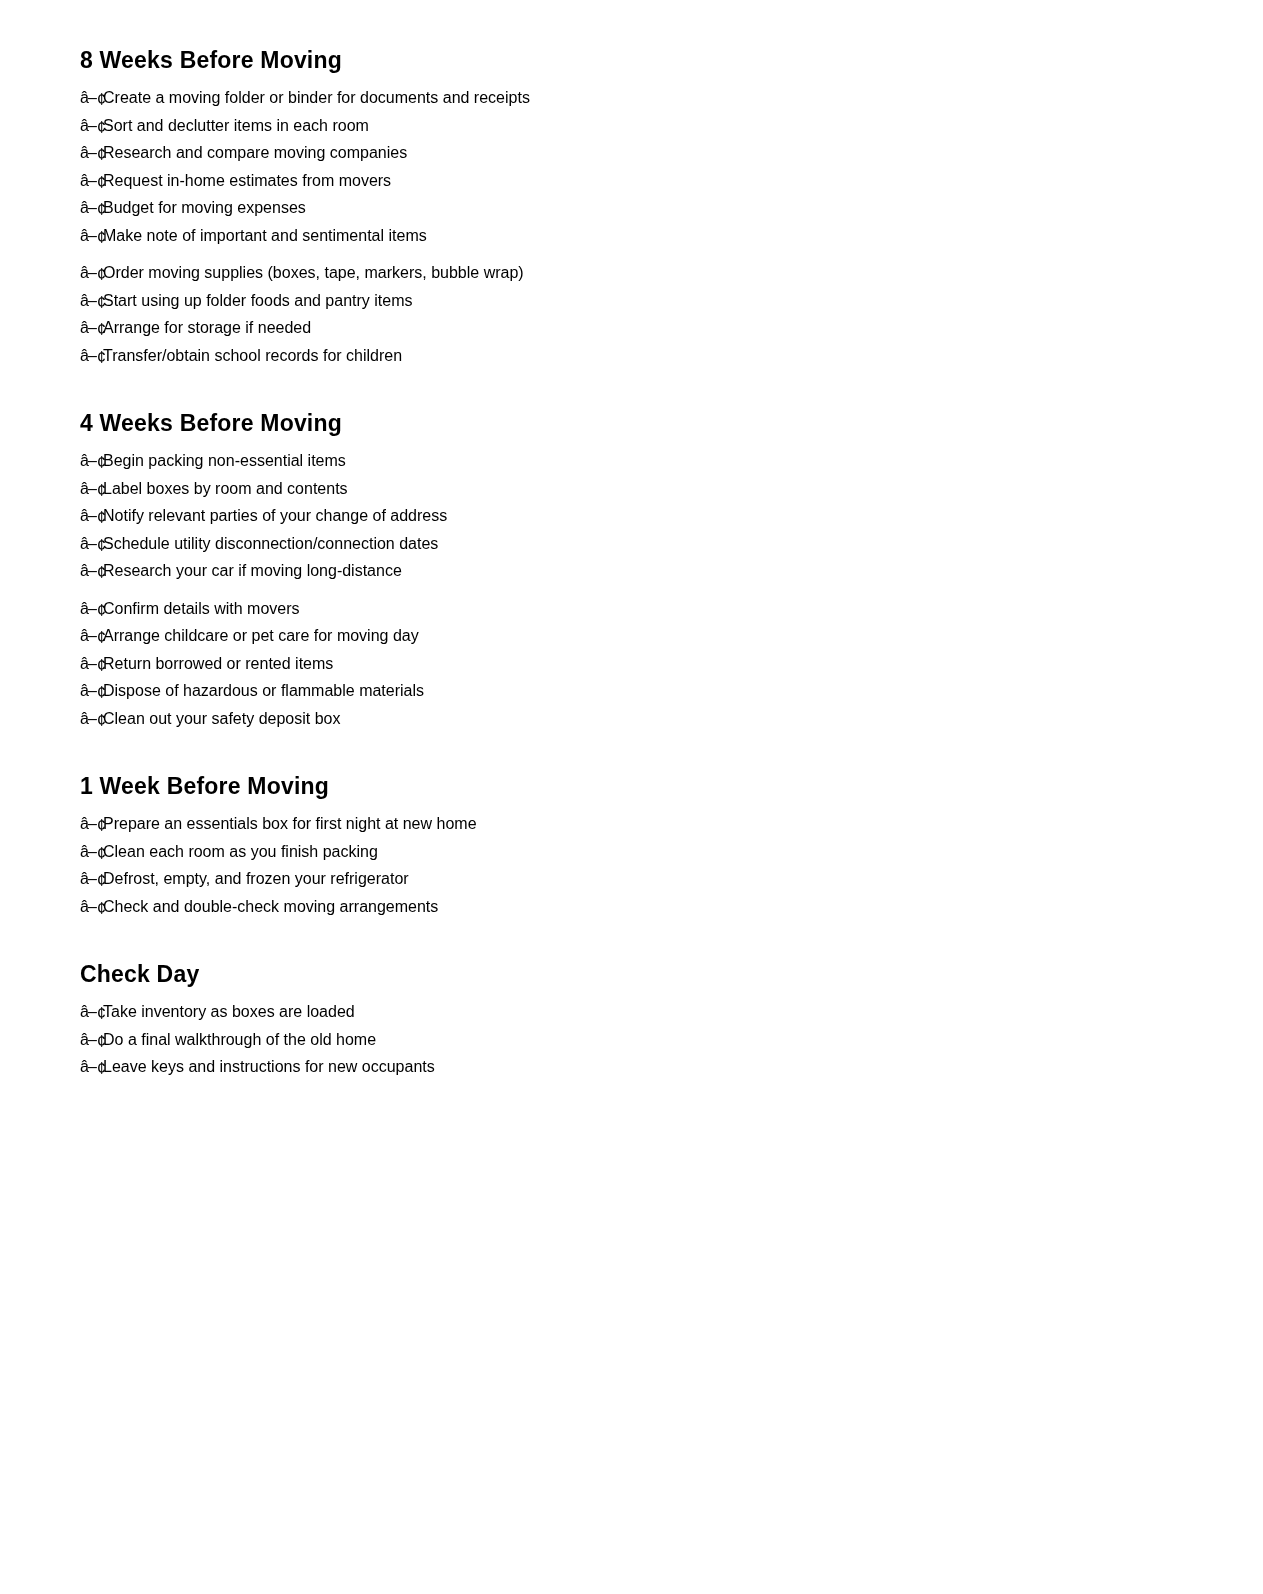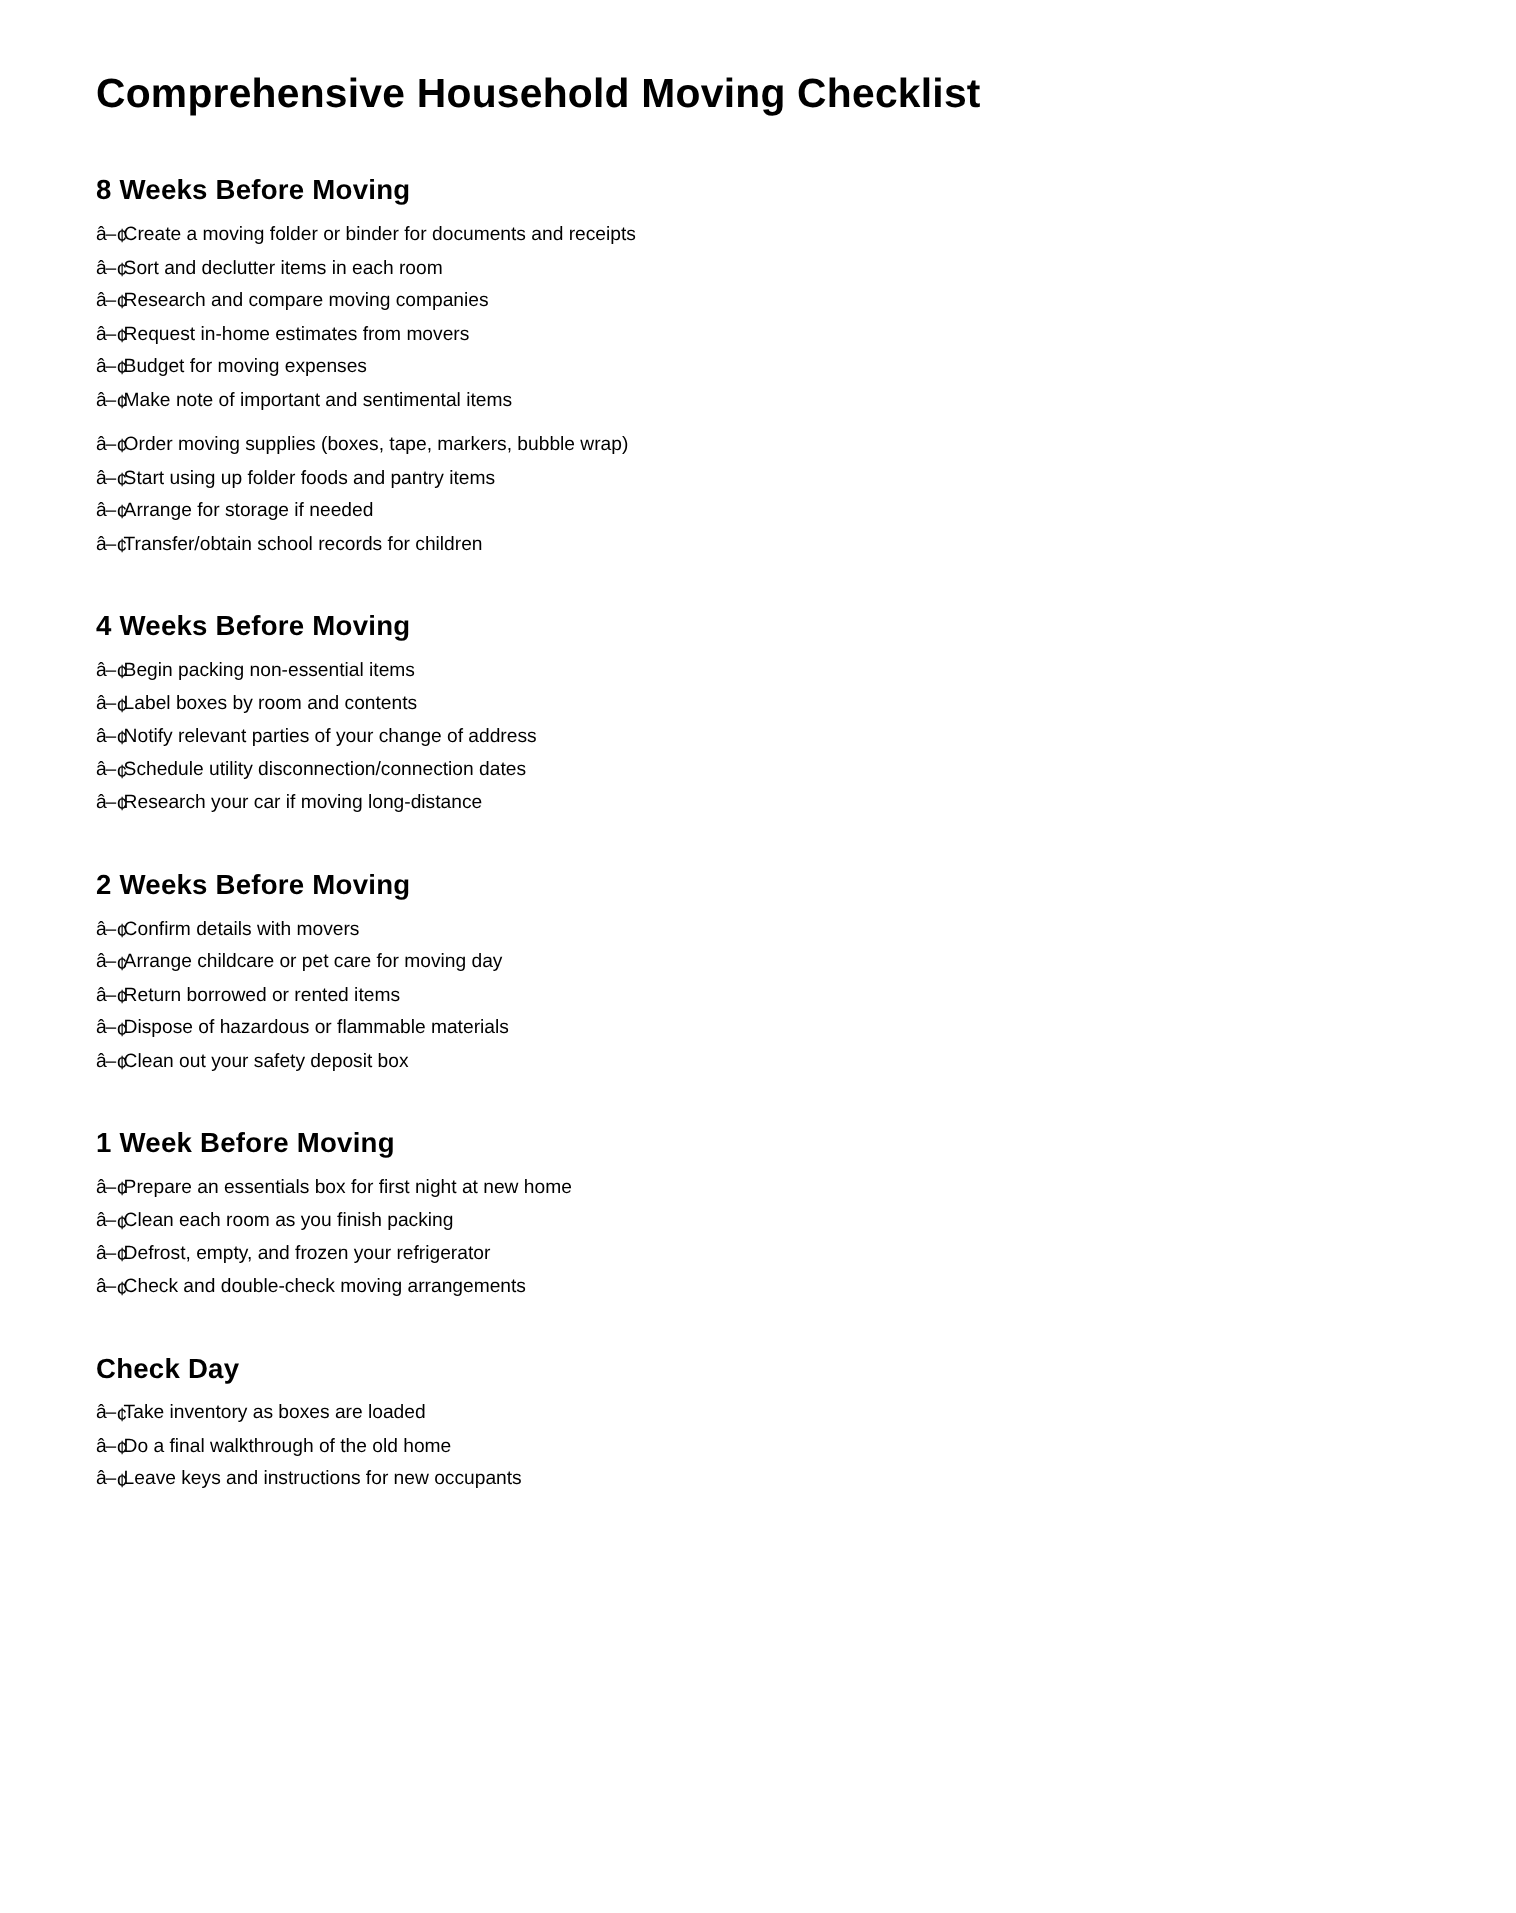--- a/index.html
+++ b/index.html
@@ -68,21 +68,20 @@
     }
     .item-text {
       position: relative;
       left: -1px;
     }
   </style>
 </head>
 <body>
 
 <div class="page">
-  <h1>Comprehensive Household Moving Checklist</h1>
 
   <div class="section section-first">
     <h2>8 Weeks Before Moving</h2>
     <ul>
       <li><span class="cb"><span class="cb-a">â</span><span class="cb-dash">–</span><span class="cb-cent">¢</span></span><span class="item-text">Create a moving folder or binder for documents and receipts</span></li>
       <li><span class="cb"><span class="cb-a">â</span><span class="cb-dash">–</span><span class="cb-cent">¢</span></span><span class="item-text">Sort and declutter items in each room</span></li>
       <li><span class="cb"><span class="cb-a">â</span><span class="cb-dash">–</span><span class="cb-cent">¢</span></span><span class="item-text">Research and compare moving companies</span></li>
       <li><span class="cb"><span class="cb-a">â</span><span class="cb-dash">–</span><span class="cb-cent">¢</span></span><span class="item-text">Request in-home estimates from movers</span></li>
       <li><span class="cb"><span class="cb-a">â</span><span class="cb-dash">–</span><span class="cb-cent">¢</span></span><span class="item-text">Budget for moving expenses</span></li>
       <li><span class="cb"><span class="cb-a">â</span><span class="cb-dash">–</span><span class="cb-cent">¢</span></span><span class="item-text">Make note of important and sentimental items</span></li>
@@ -103,21 +102,20 @@
     <ul>
       <li><span class="cb"><span class="cb-a">â</span><span class="cb-dash">–</span><span class="cb-cent">¢</span></span><span class="item-text">Begin packing non-essential items</span></li>
       <li><span class="cb"><span class="cb-a">â</span><span class="cb-dash">–</span><span class="cb-cent">¢</span></span><span class="item-text">Label boxes by room and contents</span></li>
       <li><span class="cb"><span class="cb-a">â</span><span class="cb-dash">–</span><span class="cb-cent">¢</span></span><span class="item-text">Notify relevant parties of your change of address</span></li>
       <li><span class="cb"><span class="cb-a">â</span><span class="cb-dash">–</span><span class="cb-cent">¢</span></span><span class="item-text">Schedule utility disconnection/connection dates</span></li>
       <li><span class="cb"><span class="cb-a">â</span><span class="cb-dash">–</span><span class="cb-cent">¢</span></span><span class="item-text">Research your car if moving long-distance</span></li>
     </ul>
   </div>
 
   <div class="section">
-    <h2>2 Weeks Before Moving</h2>
     <ul>
       <li><span class="cb"><span class="cb-a">â</span><span class="cb-dash">–</span><span class="cb-cent">¢</span></span><span class="item-text">Confirm details with movers</span></li>
       <li><span class="cb"><span class="cb-a">â</span><span class="cb-dash">–</span><span class="cb-cent">¢</span></span><span class="item-text">Arrange childcare or pet care for moving day</span></li>
       <li><span class="cb"><span class="cb-a">â</span><span class="cb-dash">–</span><span class="cb-cent">¢</span></span><span class="item-text">Return borrowed or rented items</span></li>
       <li><span class="cb"><span class="cb-a">â</span><span class="cb-dash">–</span><span class="cb-cent">¢</span></span><span class="item-text">Dispose of hazardous or flammable materials</span></li>
       <li><span class="cb"><span class="cb-a">â</span><span class="cb-dash">–</span><span class="cb-cent">¢</span></span><span class="item-text">Clean out your safety deposit box</span></li>
     </ul>
   </div>
 
   <div class="section">

